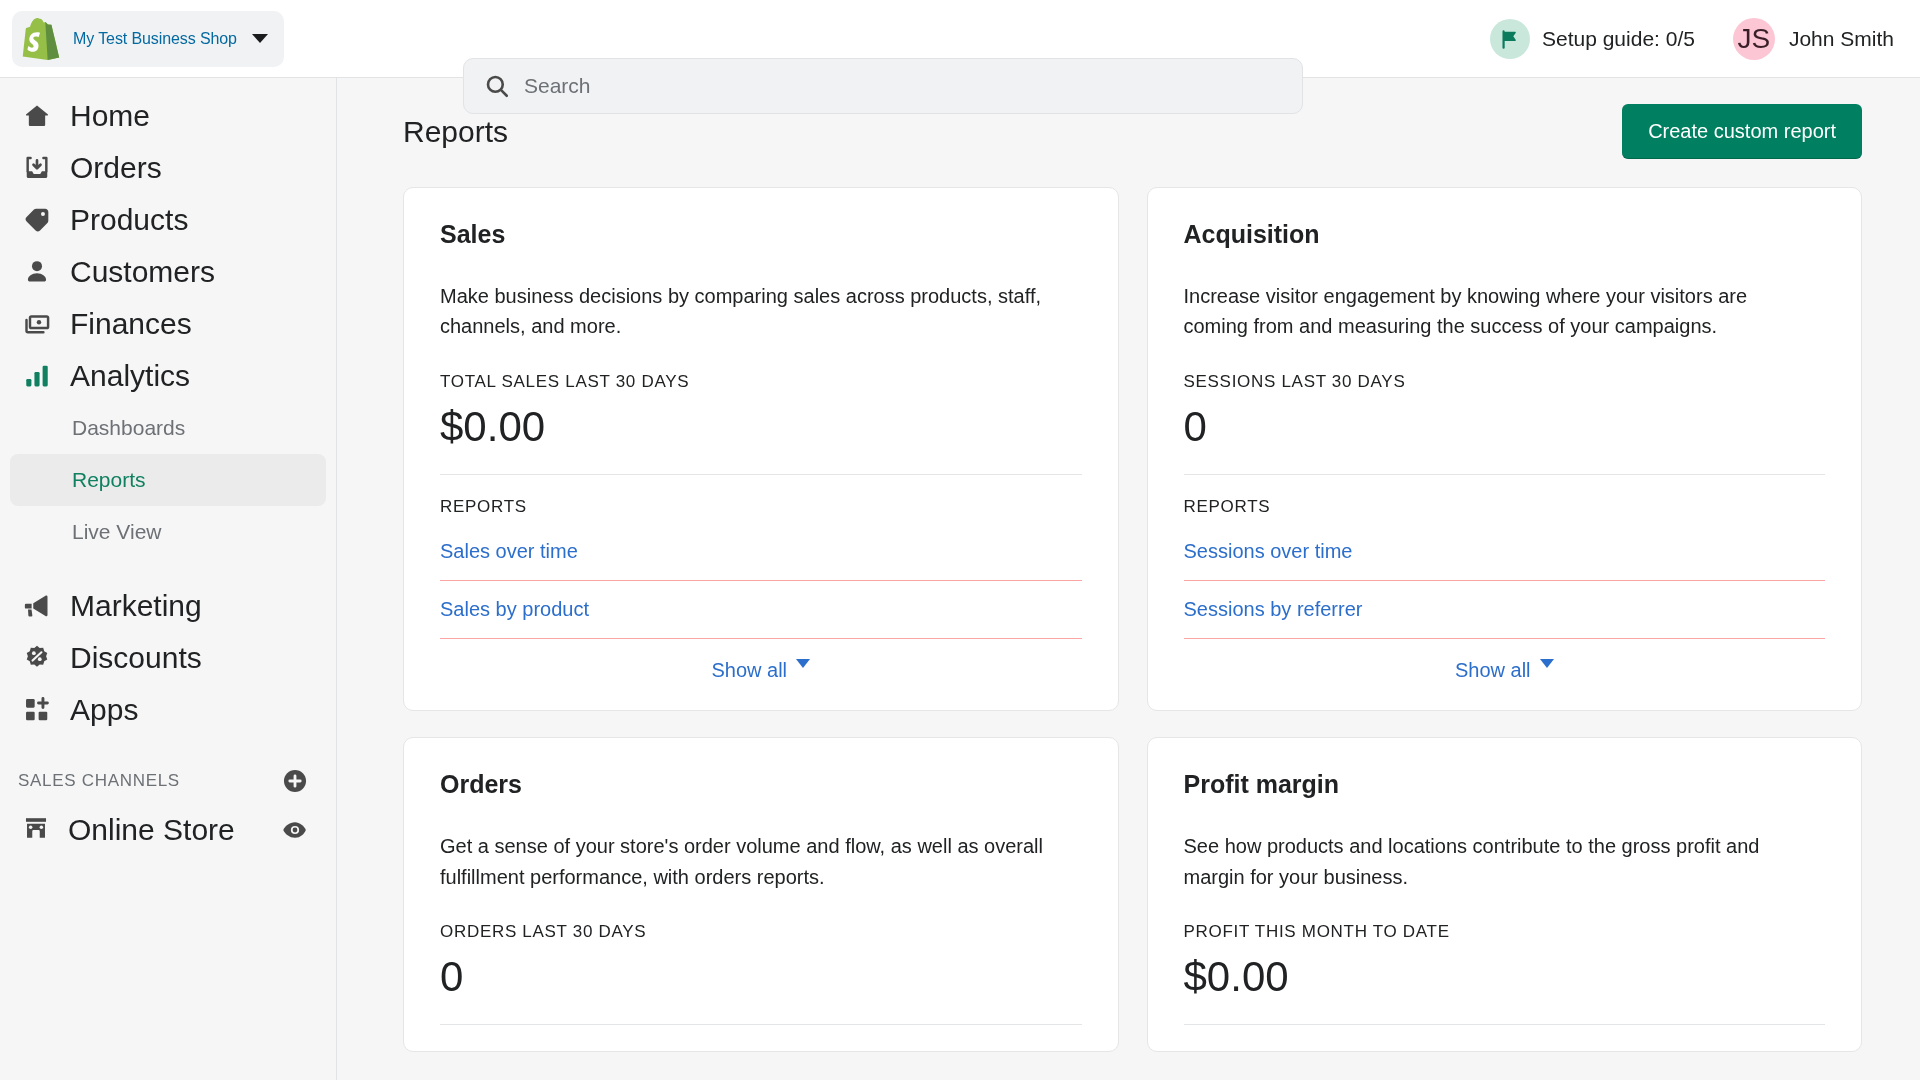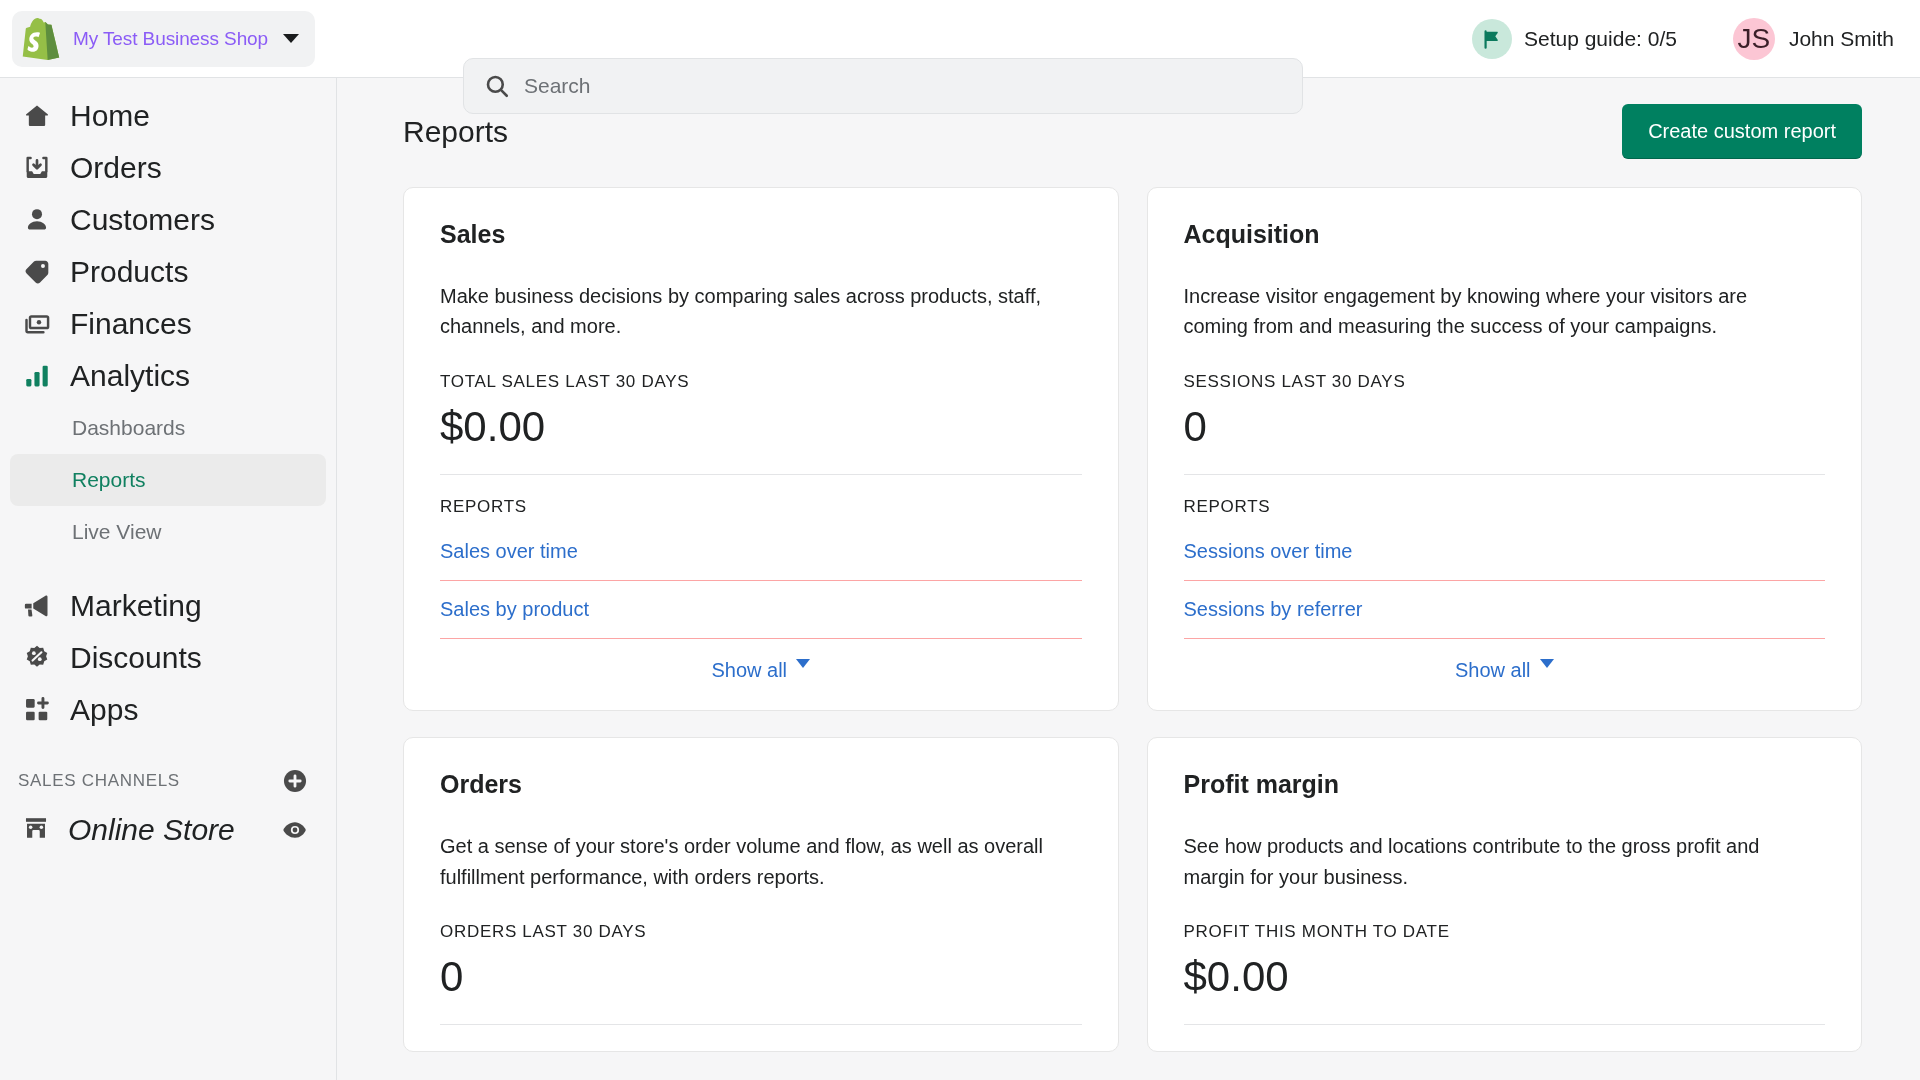--- a/index.html
+++ b/index.html
@@ -21,21 +21,21 @@
     z-index: 10;
   }
   .shop-chip {
     display: flex; align-items: center; gap: 13px;
     height: 56px; margin-left: 12px; padding: 0 16px 0 10px;
     background: #f1f2f3; border-radius: 10px;
     cursor: pointer;
   }
   .shopify-logo { width: 38px; height: 42px; flex: none; display:block; }
   .shop-name {
-    font-size: 19px; color: #8b5cf6; font-weight: 400;
+    font-size: 16px; color: #0369a1; font-weight: 400;
     white-space: nowrap; letter-spacing: -0.1px;
   }
   .caret-dn {
     width: 0; height: 0; margin-left: 2px;
     border-left: 8px solid transparent;
     border-right: 8px solid transparent;
     border-top: 9px solid #1a1c1d;
   }
 
   .search-wrap {
@@ -47,21 +47,21 @@
     display: flex; align-items: center;
     padding: 0 20px; gap: 14px;
     cursor: text;
     margin-top: 48px;
   }
   .search-icon { width: 26px; height: 26px; flex: none; }
   .search-text { font-size: 21px; color: #6d7175; }
 
   .topbar-right {
     position: absolute; right: 14px; top: 0; height: 78px;
-    display: flex; align-items: center; gap: 30px;
+    display: flex; align-items: center; gap: 12px;
   }
   .setup-guide {
     display: flex; align-items: center; gap: 12px;
     padding: 8px 14px; border-radius: 8px; cursor: pointer;
   }
   .flag-circle {
     width: 40px; height: 40px; border-radius: 50%;
     background: #c9e8db; display: flex;
     align-items: center; justify-content: center; flex: none;
   }
@@ -118,21 +118,21 @@
     font-size: 17px; color: #6d7175;
     letter-spacing: 0.7px; text-transform: uppercase;
   }
   .icon-btn { cursor: pointer; display: flex; flex: none; }
 
   .channel-item {
     display: flex; align-items: center; gap: 18px;
     height: 52px; margin: 0 10px; padding: 0 18px 0 12px;
     border-radius: 8px; cursor: pointer;
   }
-  .channel-item .nav-label { flex: 1; font-style: italic; }
+  .channel-item .nav-label { flex: 1; }
 
   
   .main {
     position: absolute; top: 78px; left: 337px;
     width: 1583px; height: 1002px;
     background: #f6f6f7;
     overflow: hidden;
   }
   .page-head {
     display: flex; align-items: center; justify-content: space-between;
@@ -262,35 +262,35 @@
         <path d="M12 5.5v6.2M9 9.2l3 3 3-3" stroke-width="2.3"></path>
         <path d="M3.2 14.7h4.6l1.4 2.4h5.6l1.4-2.4h4.6v4.6c0 .7-.6 1.3-1.3 1.3H4.5c-.7 0-1.3-.6-1.3-1.3v-4.6z" fill="#4a4a4a" stroke="none"></path>
       </svg>
     </span>
     <span class="nav-label">Orders</span>
   </div>
 
   <div class="nav-item">
     <span class="nav-ico">
       <svg width="28" height="28" viewBox="0 0 24 24" fill="#4a4a4a">
+        <path d="M11.3 2.3H19c1.5 0 2.7 1.2 2.7 2.7v7.7c0 .7-.3 1.4-.8 1.9l-6.3 6.3a2.7 2.7 0 0 1-3.8 0l-7.7-7.7a2.7 2.7 0 0 1 0-3.8l6.3-6.3c.5-.5 1.2-.8 1.9-.8z"></path>
+        <circle cx="17.1" cy="6.9" r="1.7" fill="#f6f6f7"></circle>
+      </svg>
+    </span>
+    <span class="nav-label">Products</span>
+  </div>
+
+  <div class="nav-item">
+    <span class="nav-ico">
+      <svg width="28" height="28" viewBox="0 0 24 24" fill="#4a4a4a">
         <circle cx="12" cy="7" r="4.3"></circle>
         <path d="M12 13c-4.3 0-7.8 2.6-7.8 5.6 0 .9.8 1.6 1.7 1.6h12.2c.9 0 1.7-.7 1.7-1.6 0-3-3.5-5.6-7.8-5.6z"></path>
       </svg>
     </span>
     <span class="nav-label">Customers</span>
-  </div>
-
-  <div class="nav-item">
-    <span class="nav-ico">
-      <svg width="28" height="28" viewBox="0 0 24 24" fill="#4a4a4a">
-        <path d="M11.3 2.3H19c1.5 0 2.7 1.2 2.7 2.7v7.7c0 .7-.3 1.4-.8 1.9l-6.3 6.3a2.7 2.7 0 0 1-3.8 0l-7.7-7.7a2.7 2.7 0 0 1 0-3.8l6.3-6.3c.5-.5 1.2-.8 1.9-.8z"></path>
-        <circle cx="17.1" cy="6.9" r="1.7" fill="#f6f6f7"></circle>
-      </svg>
-    </span>
-    <span class="nav-label">Products</span>
   </div>
 
   <div class="nav-item">
     <span class="nav-ico">
       <svg width="28" height="28" viewBox="0 0 24 24" fill="none" stroke="#4a4a4a" stroke-width="2.1" stroke-linejoin="round">
         <rect x="6" y="5.5" width="15.5" height="10" rx="1.2"></rect>
         <circle cx="13.7" cy="10.5" r="1.9" fill="#4a4a4a" stroke="none"></circle>
         <path d="M3 8.5v9.3c0 .6.5 1.2 1.2 1.2h13.3" stroke-linecap="round"></path>
       </svg>
     </span>

